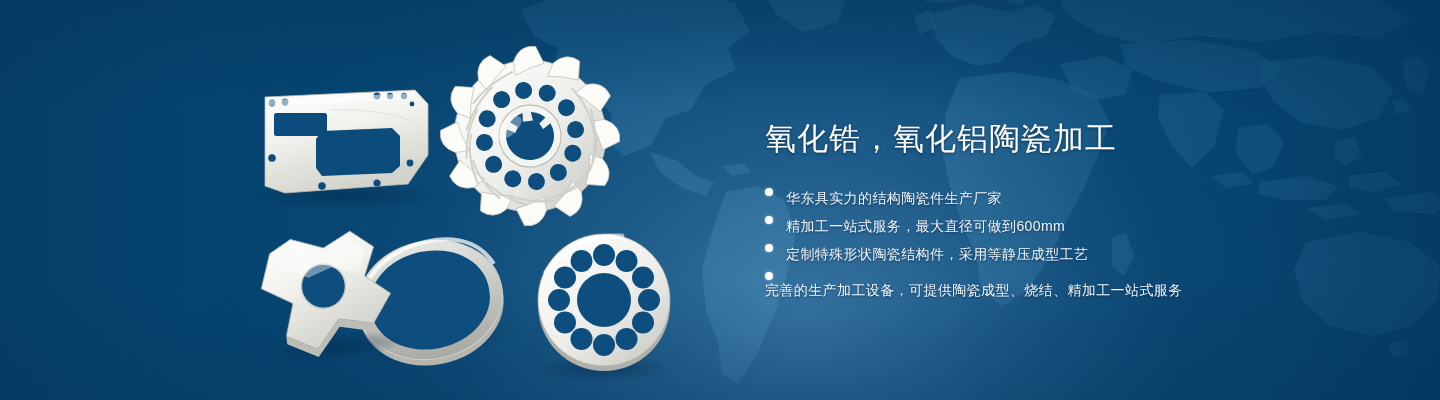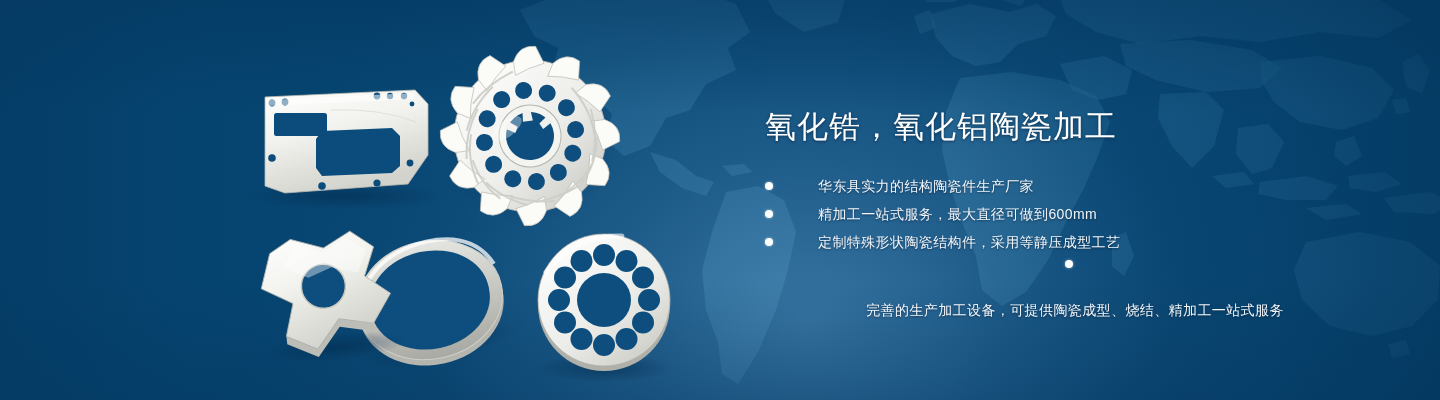--- a/index.html
+++ b/index.html
@@ -74,44 +74,43 @@
     width: 720px;
     height: 400px;
     pointer-events: none;
   }
   .parts svg { width: 100%; height: 100%; display: block; }
 
   
   .textblock {
     position: absolute;
     left: 765px;
-    top: 108px;
+    top: 120px;
     width: 620px;
   }
   .title {
     font-size: 31px;
     line-height: 38px;
     letter-spacing: 1px;
     color: #ffffff;
     font-weight: 400;
     margin: 0 0 30px 0;
     text-shadow: 0 1px 3px rgba(0,20,40,0.55);
     white-space: nowrap;
   }
   .bullets {
     list-style: none;
     margin: 0;
     padding: 0;
   }
   .bullet {
     display: flex;
-    align-items: center;
+    align-items: flex-start;
     margin-bottom: 8px;
     white-space: nowrap;
-    gap: 32px;
   }
   .bullet:last-child { margin-bottom: 0; flex-direction: column; }
   .dot {
     flex: 0 0 auto;
     width: 8px;
     height: 8px;
     border-radius: 50%;
     background: #ffffff;
     margin-right: 13px;
     box-shadow: 0 0 3px rgba(255,255,255,0.5);

